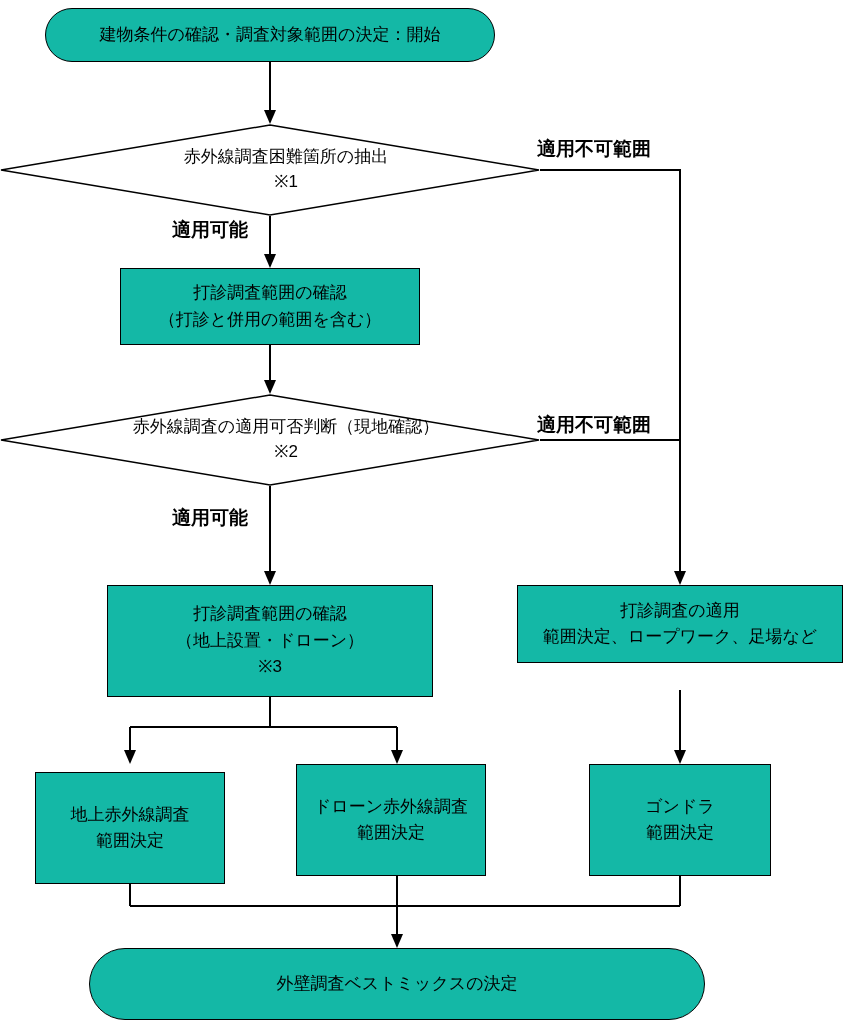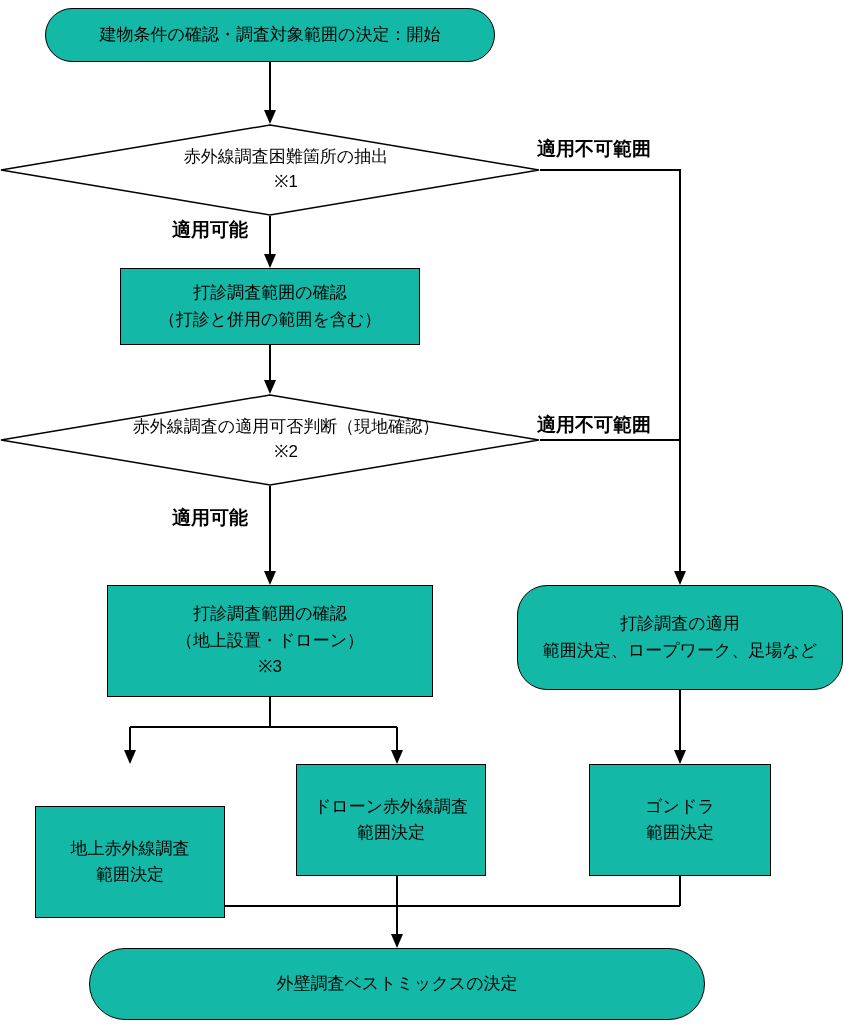--- a/index.html
+++ b/index.html
@@ -130,26 +130,26 @@
 
   <div class="edge-label" style="left:537px; top:412px;">適用不可範囲</div>
   <div class="edge-label" style="left:172px; top:505px;">適用可能</div>
 
   <div class="node process" style="left:107px; top:585px; width:326px; height:112px;">
     <div>打診調査範囲の確認</div>
     <div>（地上設置・ドローン）</div>
     <div>※3</div>
   </div>
 
-  <div class="node process" style="left:517px; top:585px; width:326px; height:105px;border-radius:30px;">
+  <div class="node process" style="left:517px; top:585px; width:326px; height:78px;">
     <div>打診調査の適用</div>
     <div>範囲決定、ロープワーク、足場など</div>
   </div>
 
-  <div class="node process" style="left:35px; top:806px; width:190px; height:112px;">
+  <div class="node process" style="left:35px; top:772px; width:190px; height:112px;">
     <div>地上赤外線調査</div>
     <div>範囲決定</div>
   </div>
 
   <div class="node process" style="left:296px; top:764px; width:190px; height:112px;">
     <div>ドローン赤外線調査</div>
     <div>範囲決定</div>
   </div>
 
   <div class="node process" style="left:589px; top:764px; width:182px; height:112px;">

